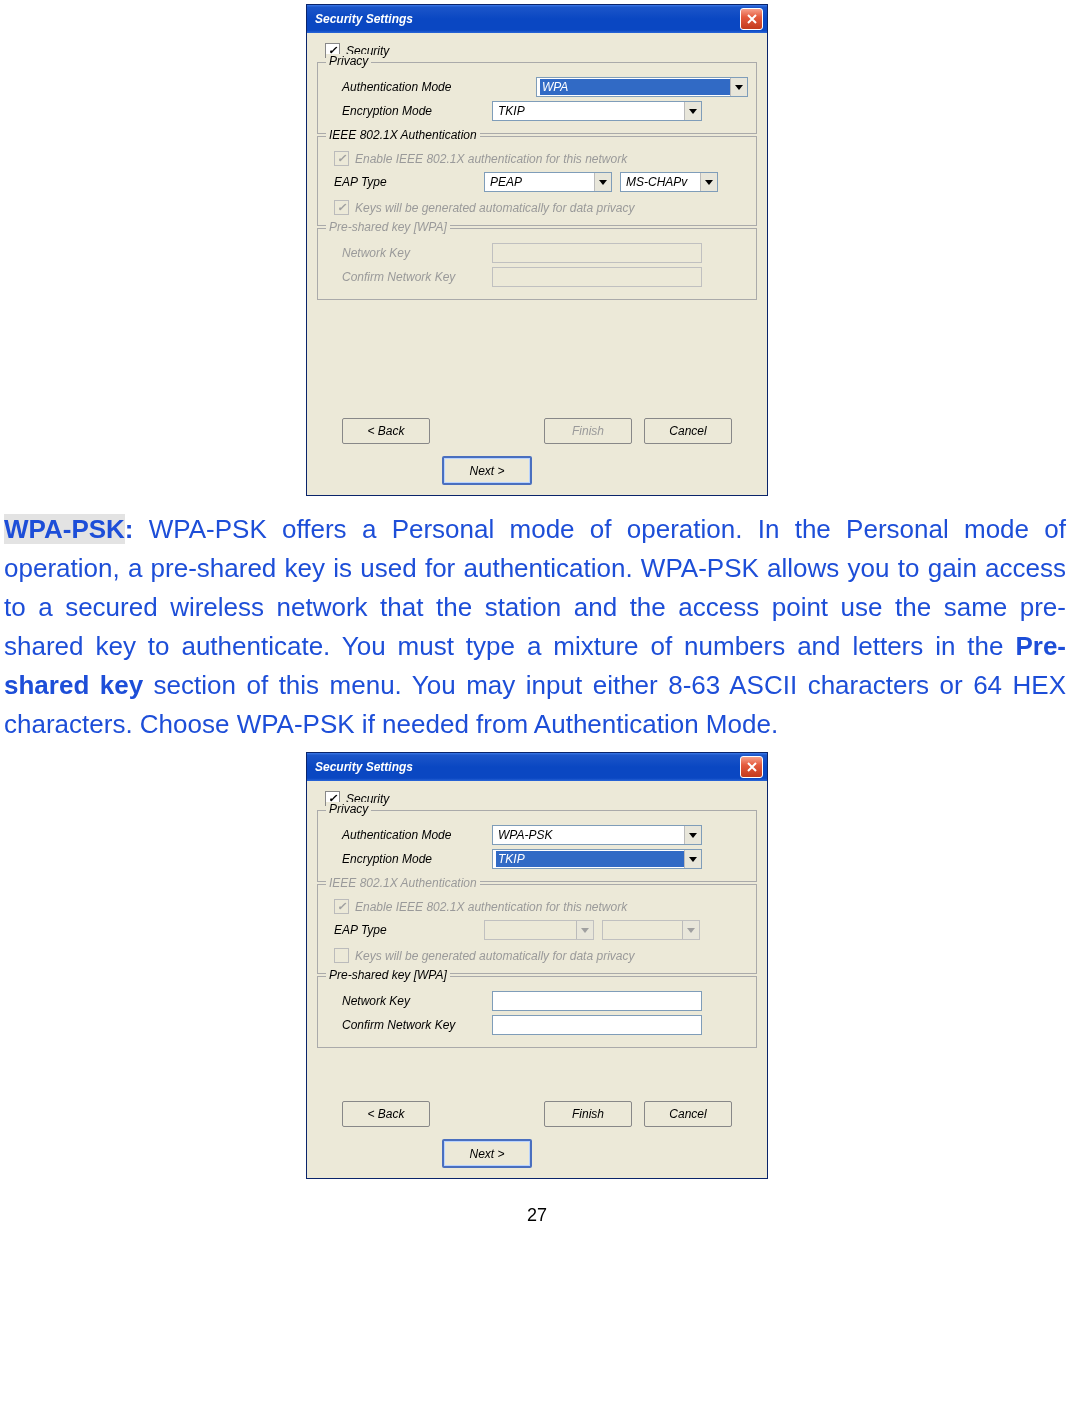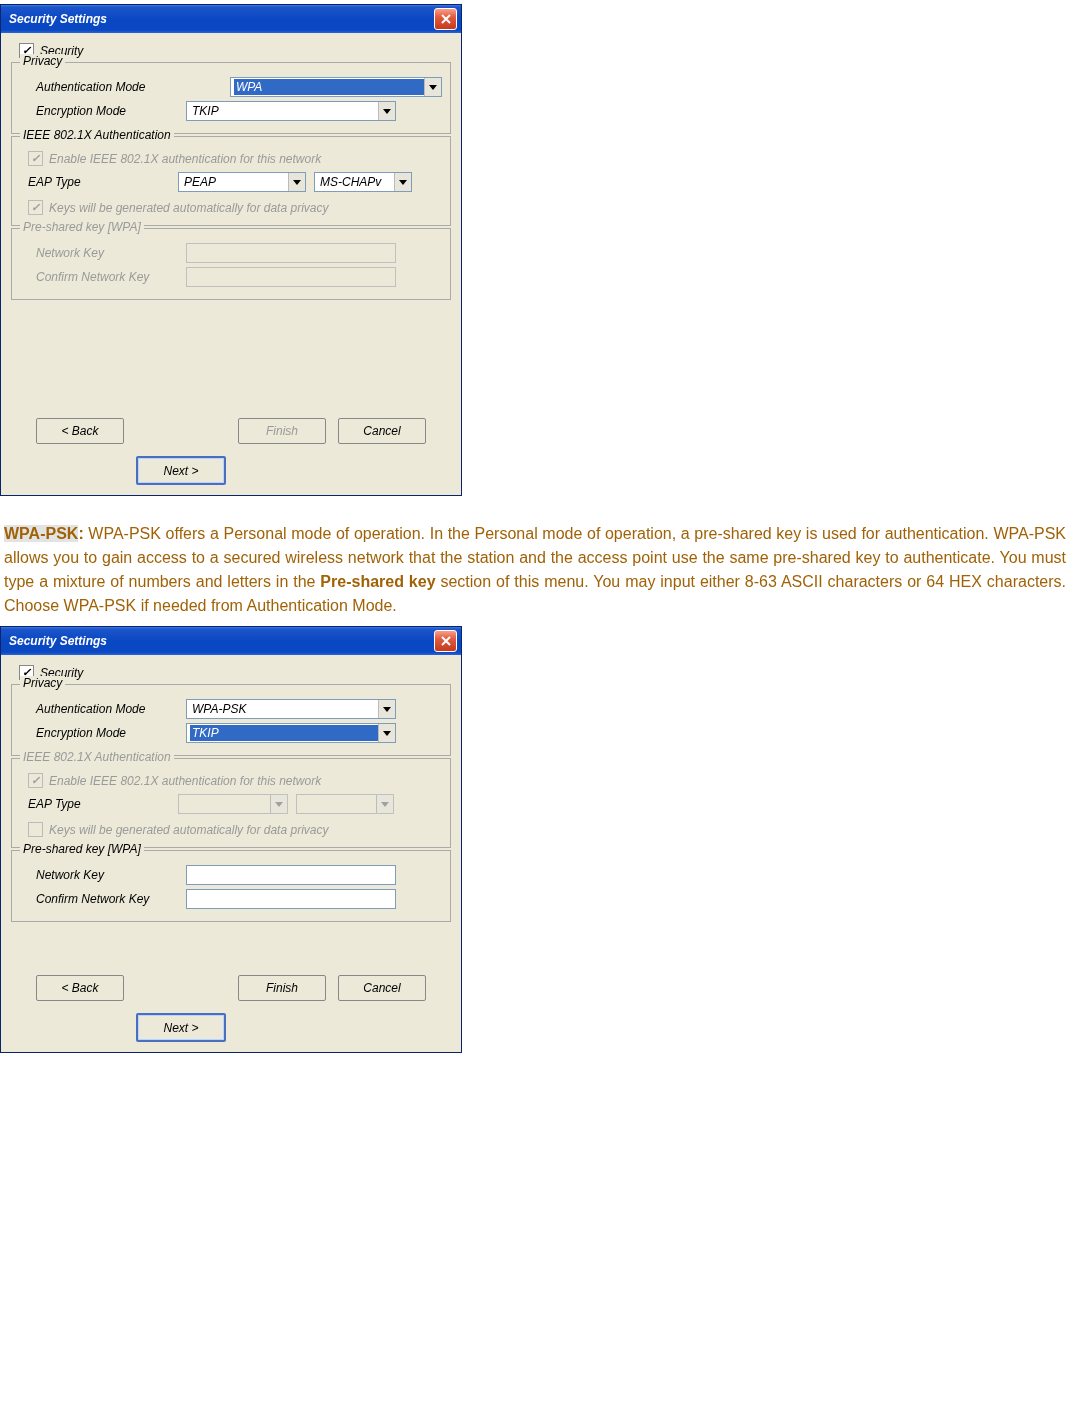--- a/index.html
+++ b/index.html
@@ -8,20 +8,21 @@
     background: #fff;
     font-family: Arial, sans-serif;
     font-size: 21px;
     width: 1074px;
   }
   .page {
     padding: 4px 0 20px 0;
   }
   .dialog-wrap {
     display: flex;
+    justify-content: center;
     margin: 0 auto;
   }
   .dialog {
     width: 460px;
     border: 1px solid #0a246a;
     background: #ece9d8;
     font-family: Tahoma, sans-serif;
     font-size: 12px;
     box-shadow: 0 0 0 0;
   }
@@ -118,25 +119,25 @@
     width:86px; height:24px;
     border:1px solid #888;
     background:#ece9d8;
     display:flex; align-items:center; justify-content:center;
     font-size:12px;
     border-radius:2px;
   }
   .btn.default { border:2px solid #4a6fbf; box-shadow: inset 0 0 0 1px #b8d3ff; height:25px;margin-top:38px;}
   .btn.disabled { color:#9a9a9a; }
   .body-text {
-    padding: 26px 8px 8px 4px;
-    font-size:16px;
+    padding: 14px 8px 8px 4px;
+    font-size:26px;
     line-height:1.5;
     text-align:justify;
-    color:#a16207;
+    color:#1d4ed8;
   }
   .body-text .hl-label { background:#e3e3e3; font-weight:bold;}
   .body-text .bold { font-weight:bold;}
   .pagenum { text-align:center; font-size:18px; margin-top:26px;}
   .eap-row .lbl { width:150px; padding-left:8px;}
 </style>
 </head>
 <body>
 
 <div class="page">
@@ -302,13 +303,14 @@
         <div class="btn-row">
           <div class="btn">&lt; Back</div>
           <div class="btn default">Next &gt;</div>
           <div class="btn">Finish</div>
           <div class="btn">Cancel</div>
         </div>
       </div>
     </div>
   </div>
 
+  <div class="pagenum">27</div>
 </div>
 
 </body></html>

